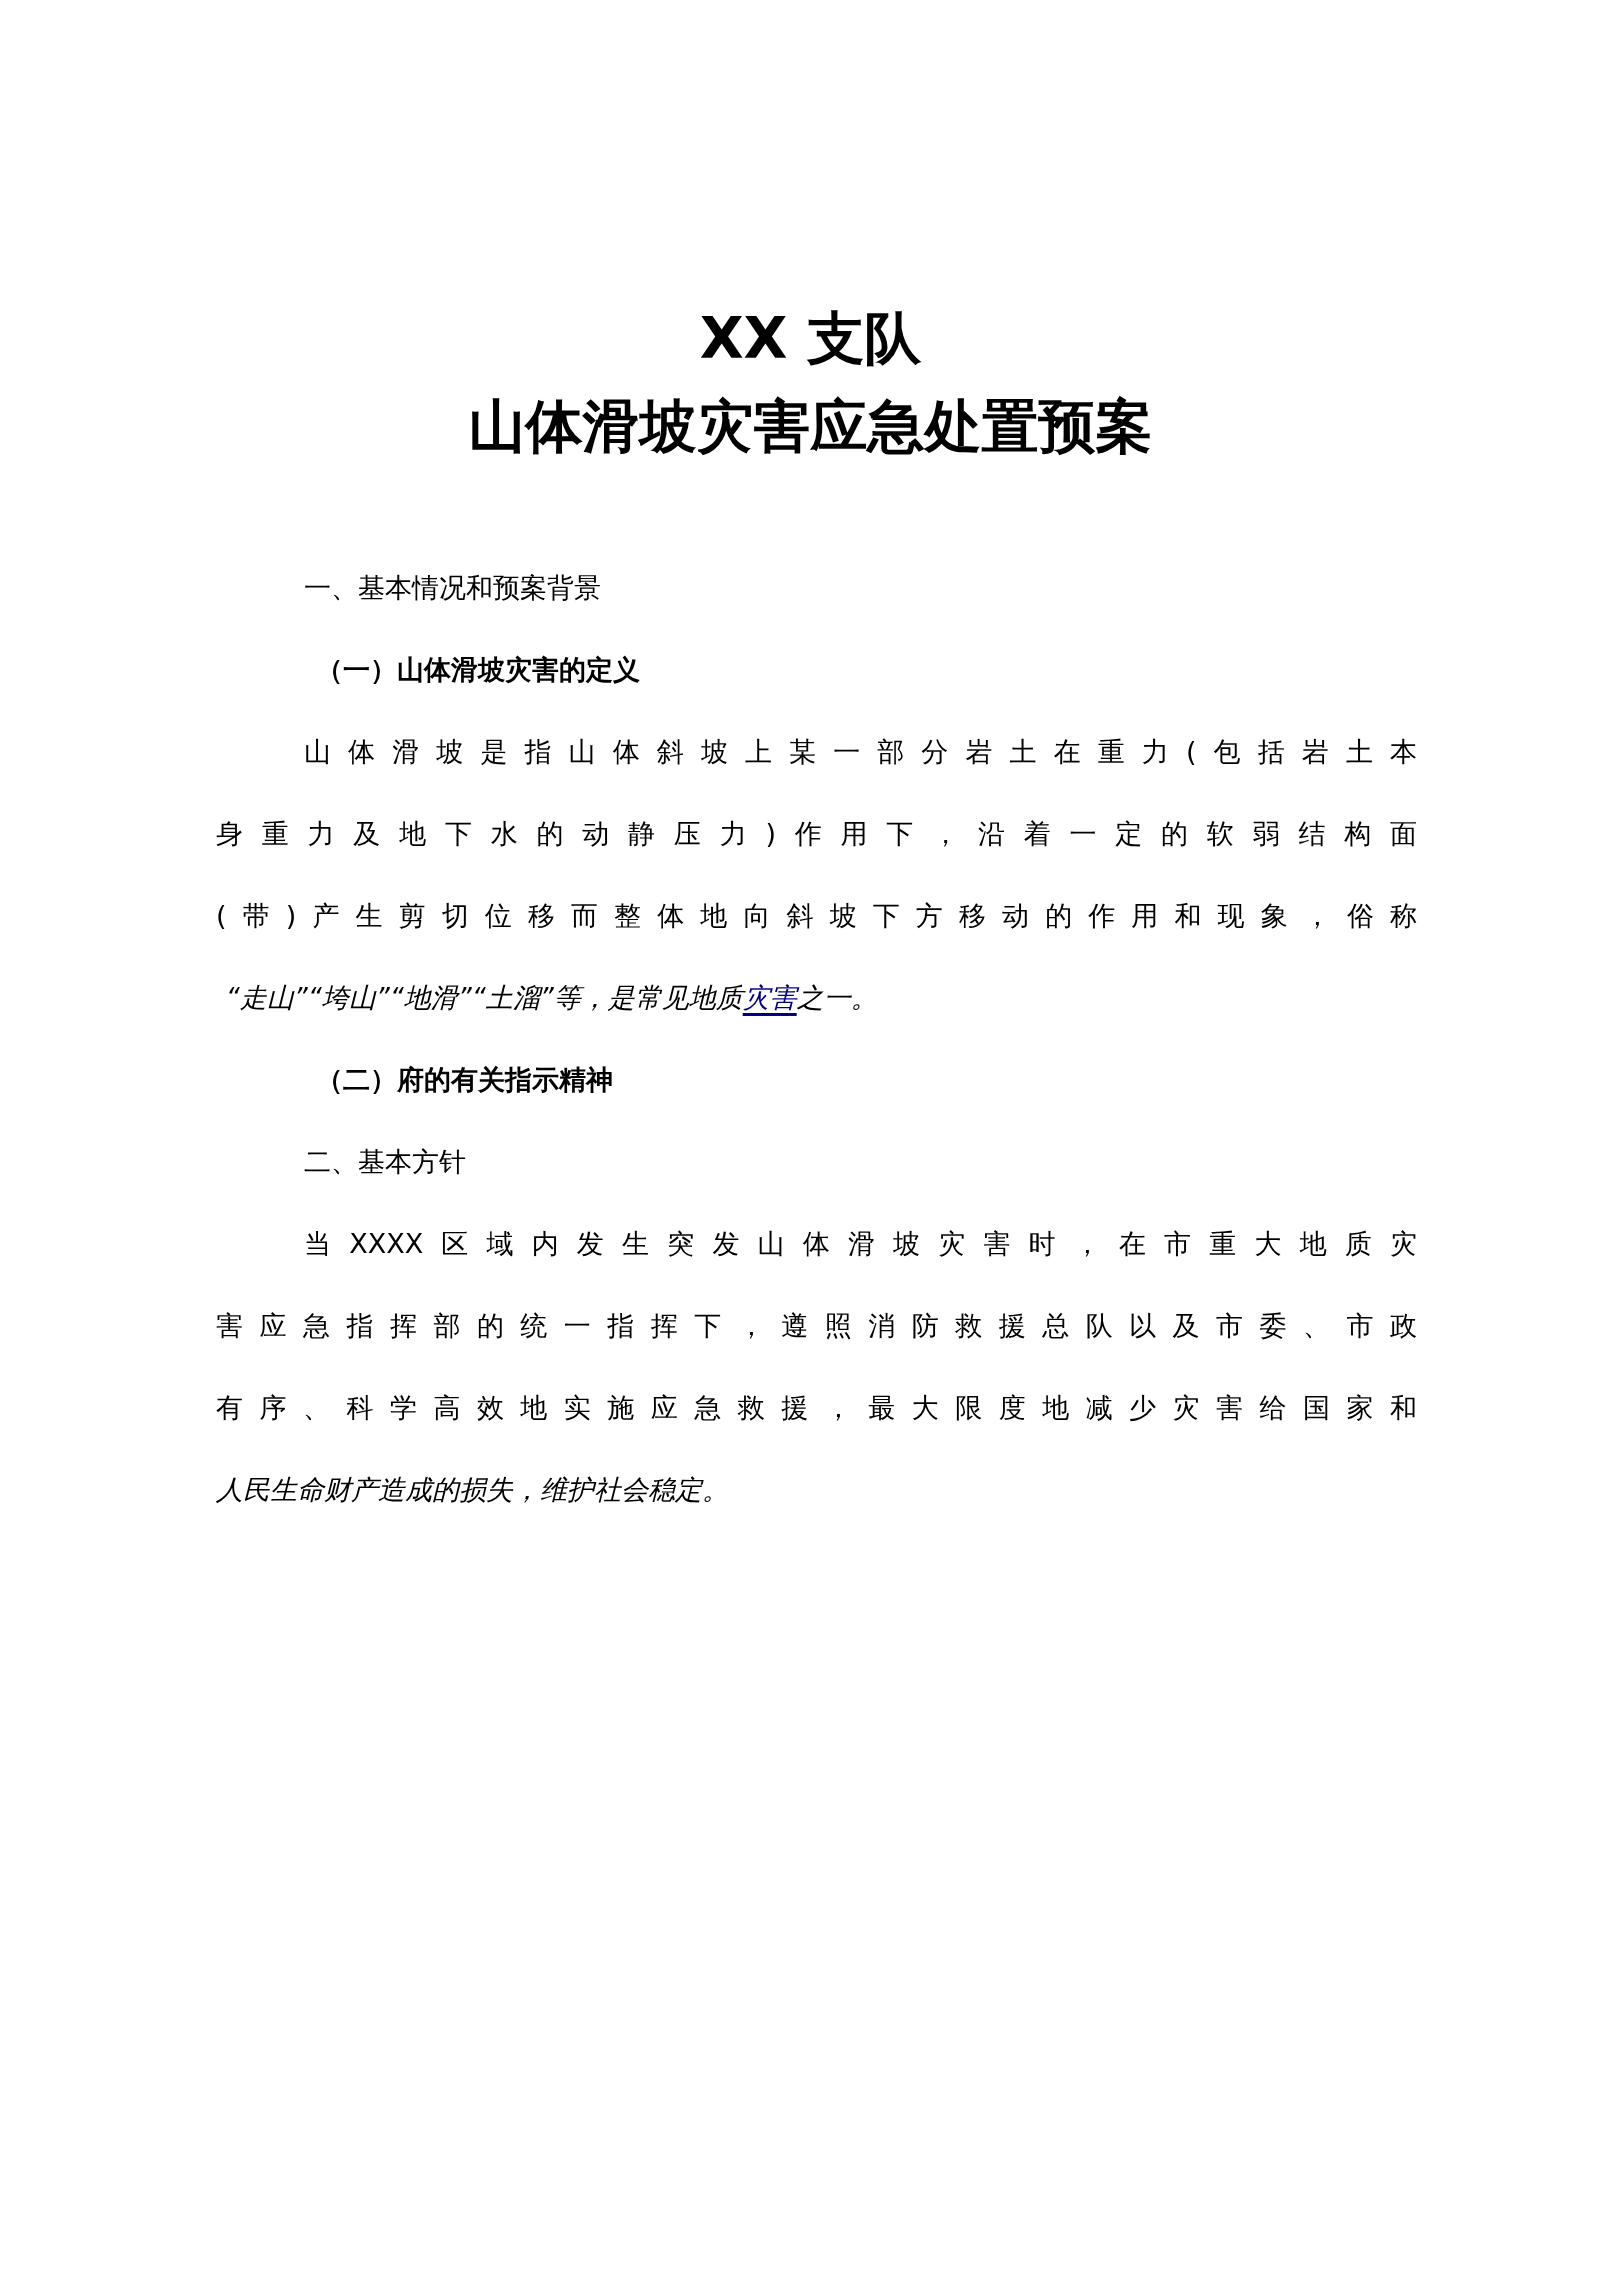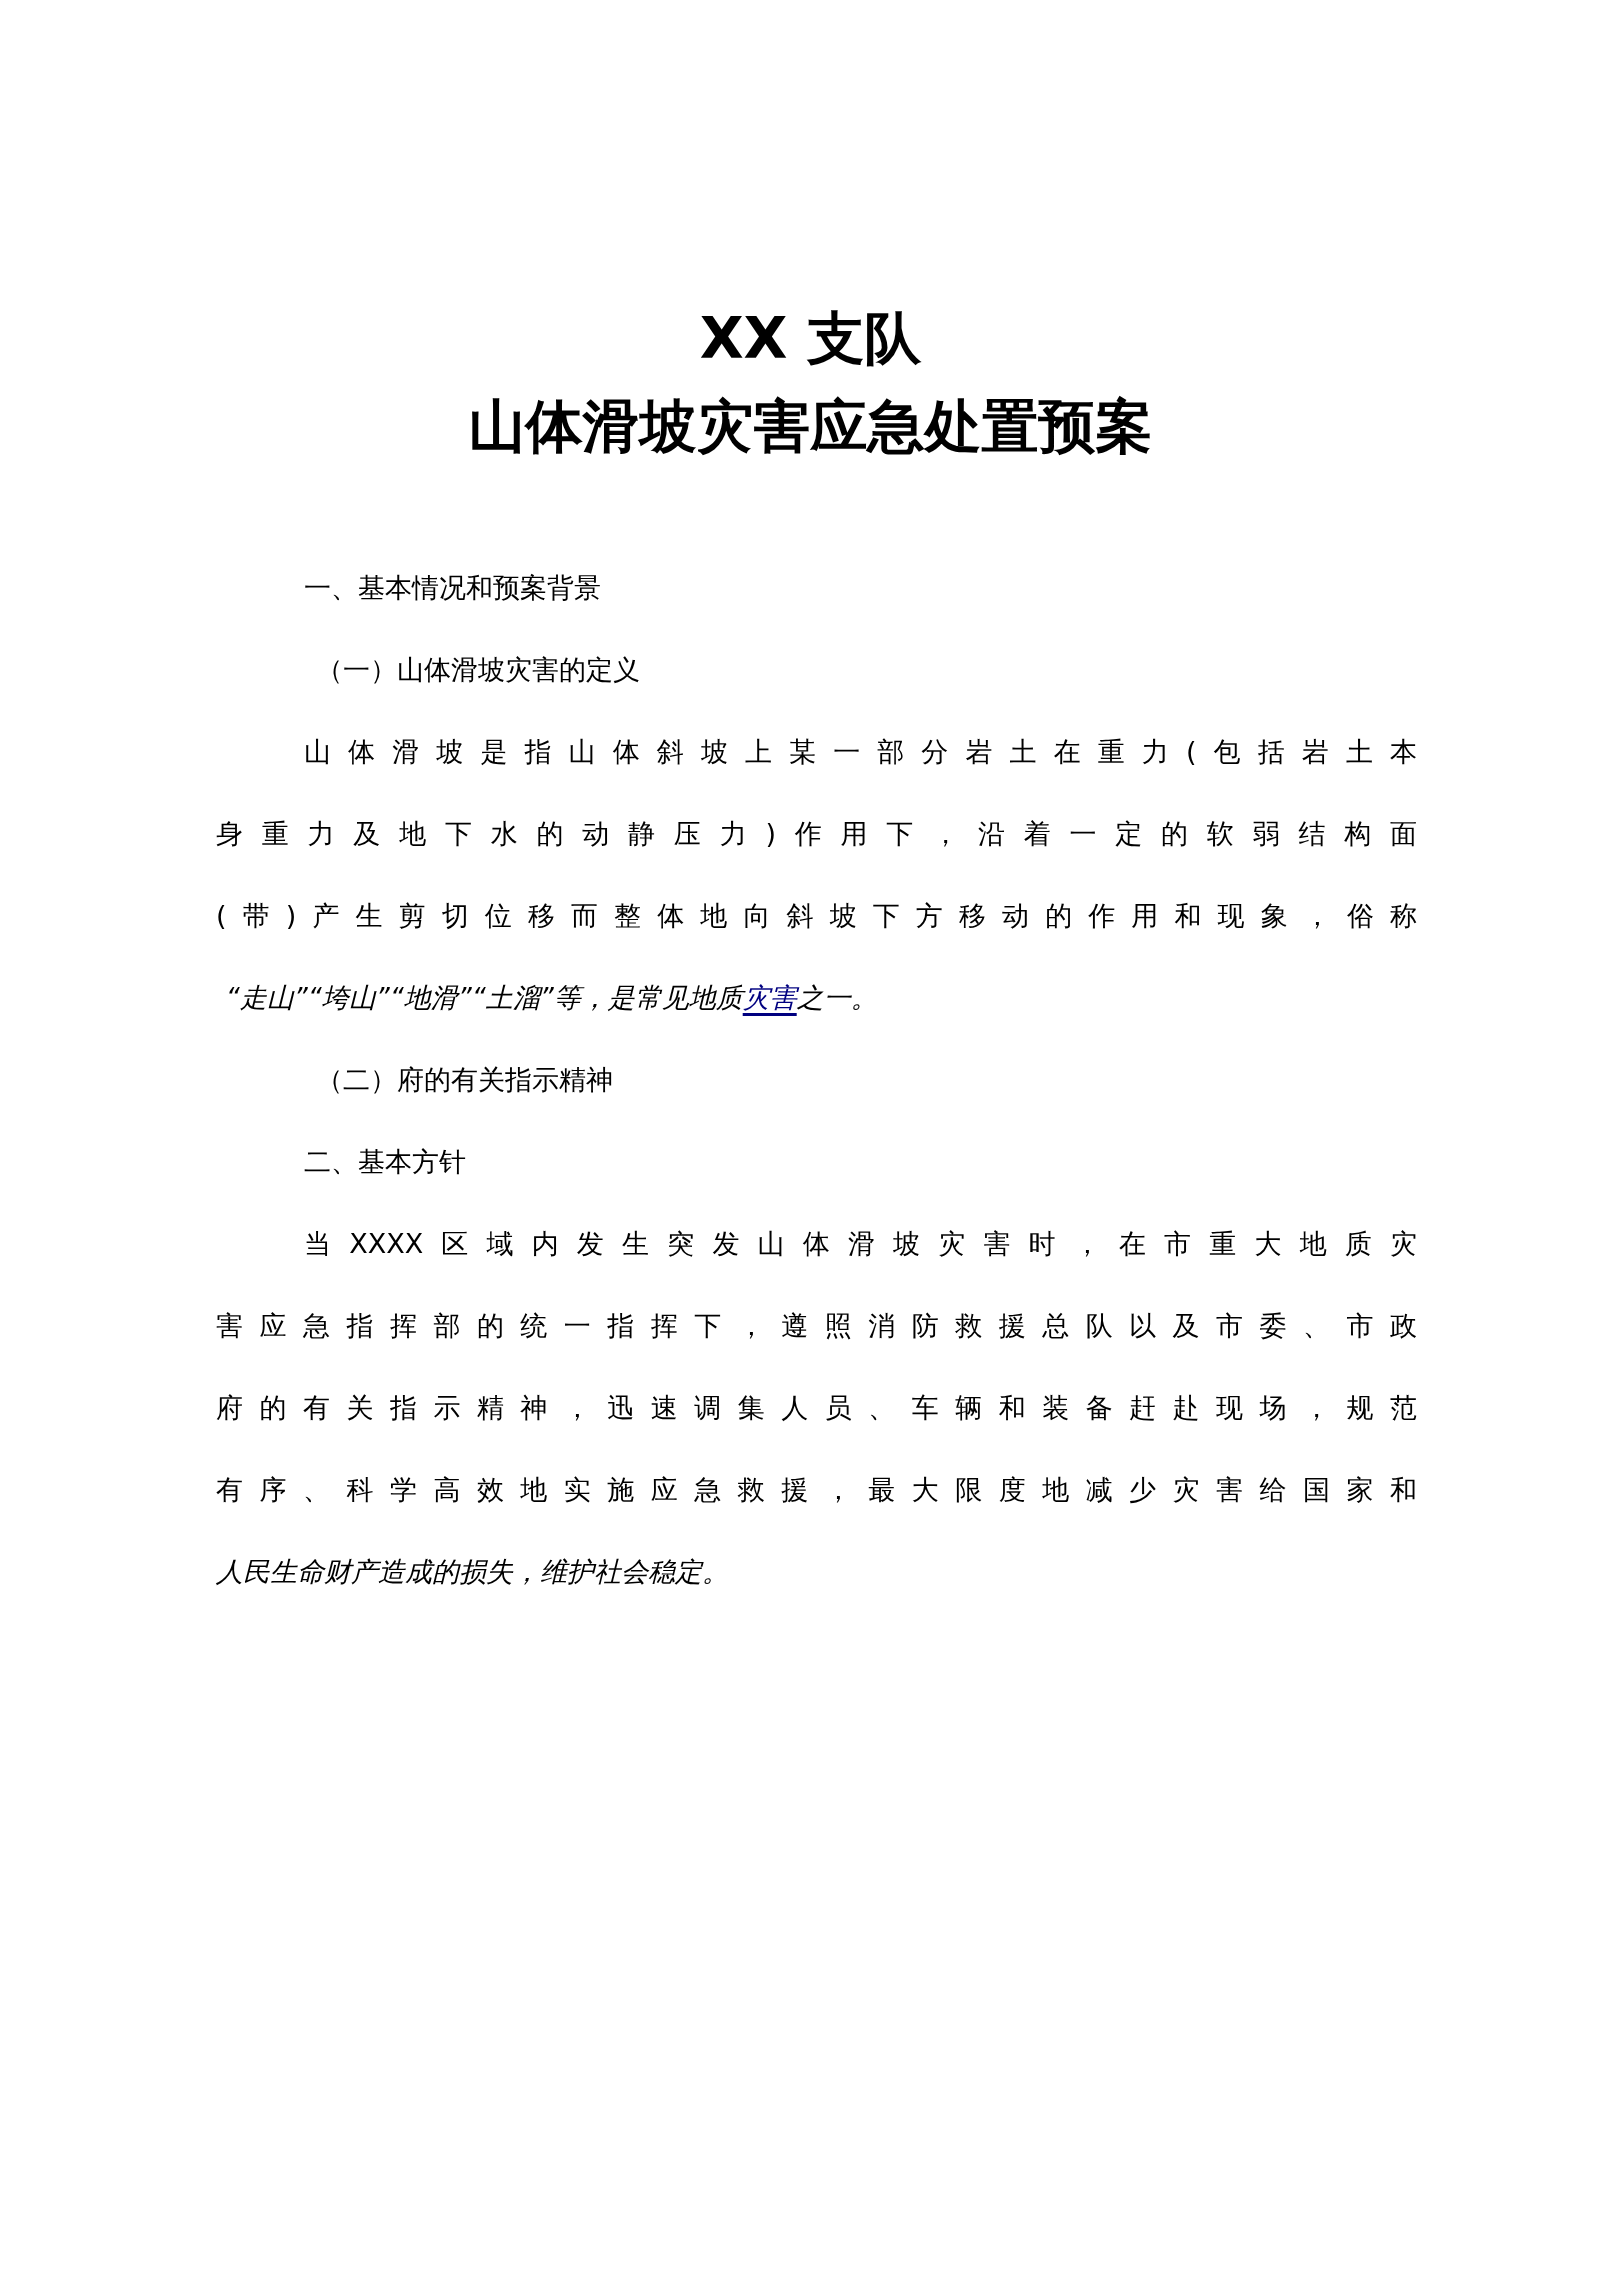--- a/index.html
+++ b/index.html
@@ -57,21 +57,21 @@
       font-style: italic;
     }
     .indent {
       padding-left: 88px;
     }
     .heading-normal {
       text-align-last: left;
       padding-left: 88px;
     }
     .heading-bold {
-      font-weight: normal;
+      font-weight: bold;
       text-align-last: left;
       padding-left: 100px;
     }
     .link {
       color: #000080;
       text-decoration: underline;
       text-decoration-thickness: 2.9px;
       text-underline-offset: 5.9px;
     }
   </style>
@@ -101,21 +101,20 @@
     </div>
 
     <div class="line heading-bold">（二）府的有关指示精神</div>
 
 
     <div class="line heading-normal">二、基本方针</div>
 
     <div class="paragraph">
       <div class="line indent">当XXXX区域内发生突发山体滑坡灾害时，在市重大地质灾</div>
       <div class="line">害应急指挥部的统一指挥下，遵照消防救援总队以及市委、市政</div>
-      <div class="line">府的有关指示精神，迅速调集人员、车辆和装备赶赴现场，规范</div>
       <div class="line">有序、科学高效地实施应急救援，最大限度地减少灾害给国家和</div>
       <div class="line last">人民生命财产造成的损失，维护社会稳定。</div>
     </div>
 
 
   </div>
 </div>
 
 
 </body></html>

